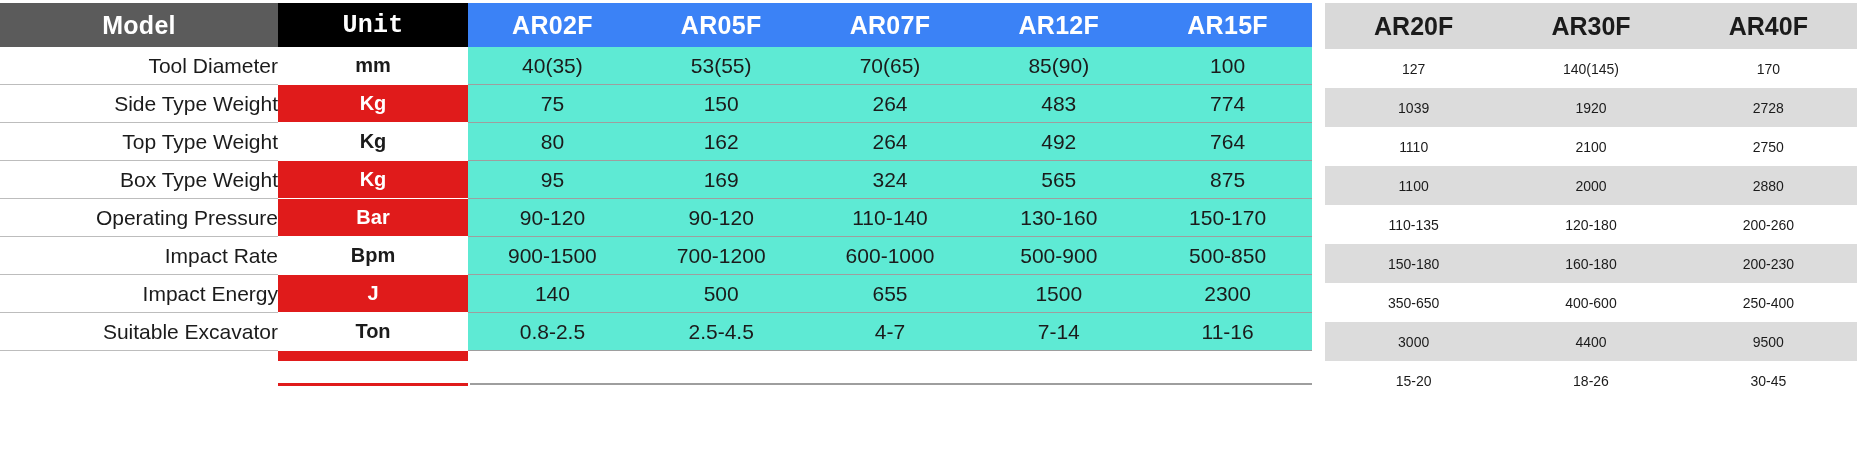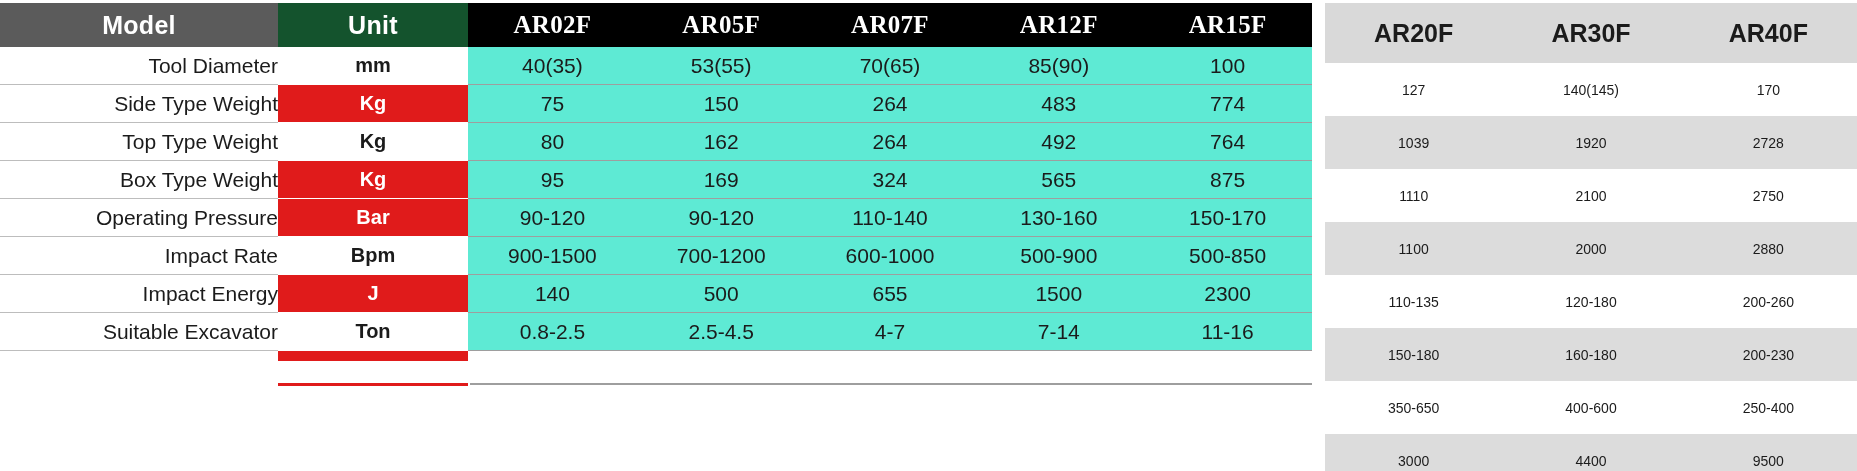--- a/index.html
+++ b/index.html
@@ -44,22 +44,22 @@
   .hdr-model, .hdr-unit, .hdr-data {
     height: 44px;
     font-size: 25px;
     font-weight: bold;
     color: #ffffff;
     text-align: center;
     vertical-align: middle;
     letter-spacing: 0.3px;
   }
   .hdr-model { background: #5b5b5b; }
-  .hdr-unit  { background: #14532d; }
-  .hdr-data  { background: #000000; font-family: Liberation Serif, serif; }
+  .hdr-unit  { background: #000000; font-family: Liberation Mono, monospace; }
+  .hdr-data  { background: #3b82f6; }
 
   .row-label {
     height: 37px;
     font-size: 21px;
     color: #1b1b1b;
     text-align: right;
     padding-left: 32px !important;
     vertical-align: middle;
     border-bottom: 1px solid #bdbdbd;
     background: #ffffff;
@@ -115,21 +115,21 @@
   }
 
   
   .right-table {
     position: absolute;
     left: 1325px;
     top: 3px;
     width: 532px;
   }
   .right-table col.c-r { width: 177.3px; }
-  .right-table th, .right-table td { padding: 8px; margin: 0; }
+  .right-table th, .right-table td { padding: 1px; margin: 0; }
 
   .r-hdr {
     height: 44px;
     font-size: 25px;
     font-weight: bold;
     color: #1b1b1b;
     background: #d9d9d9;
     text-align: center;
     vertical-align: middle;
   }

